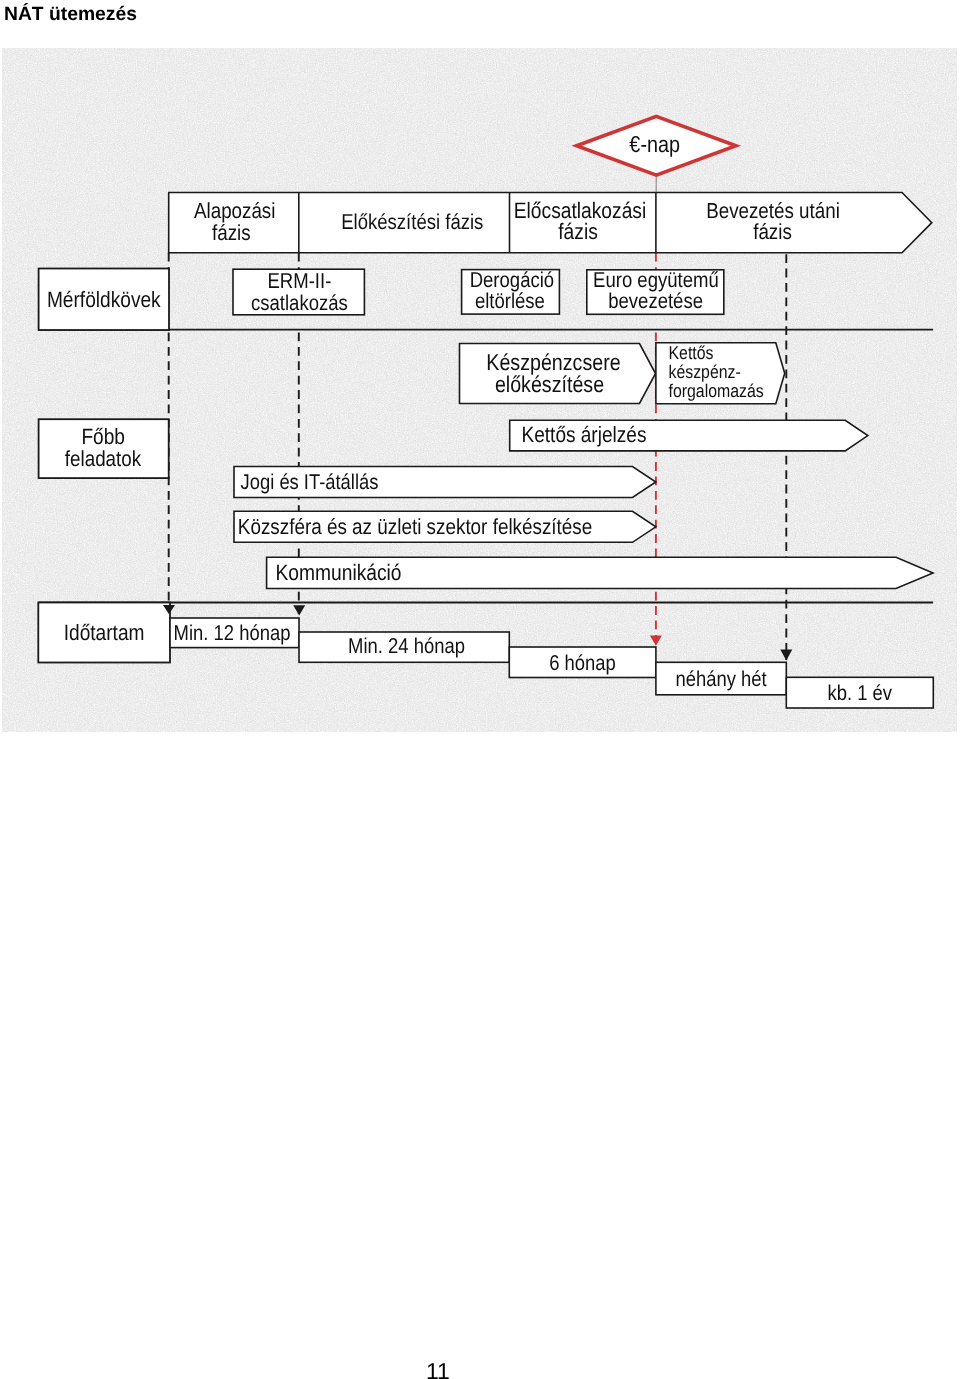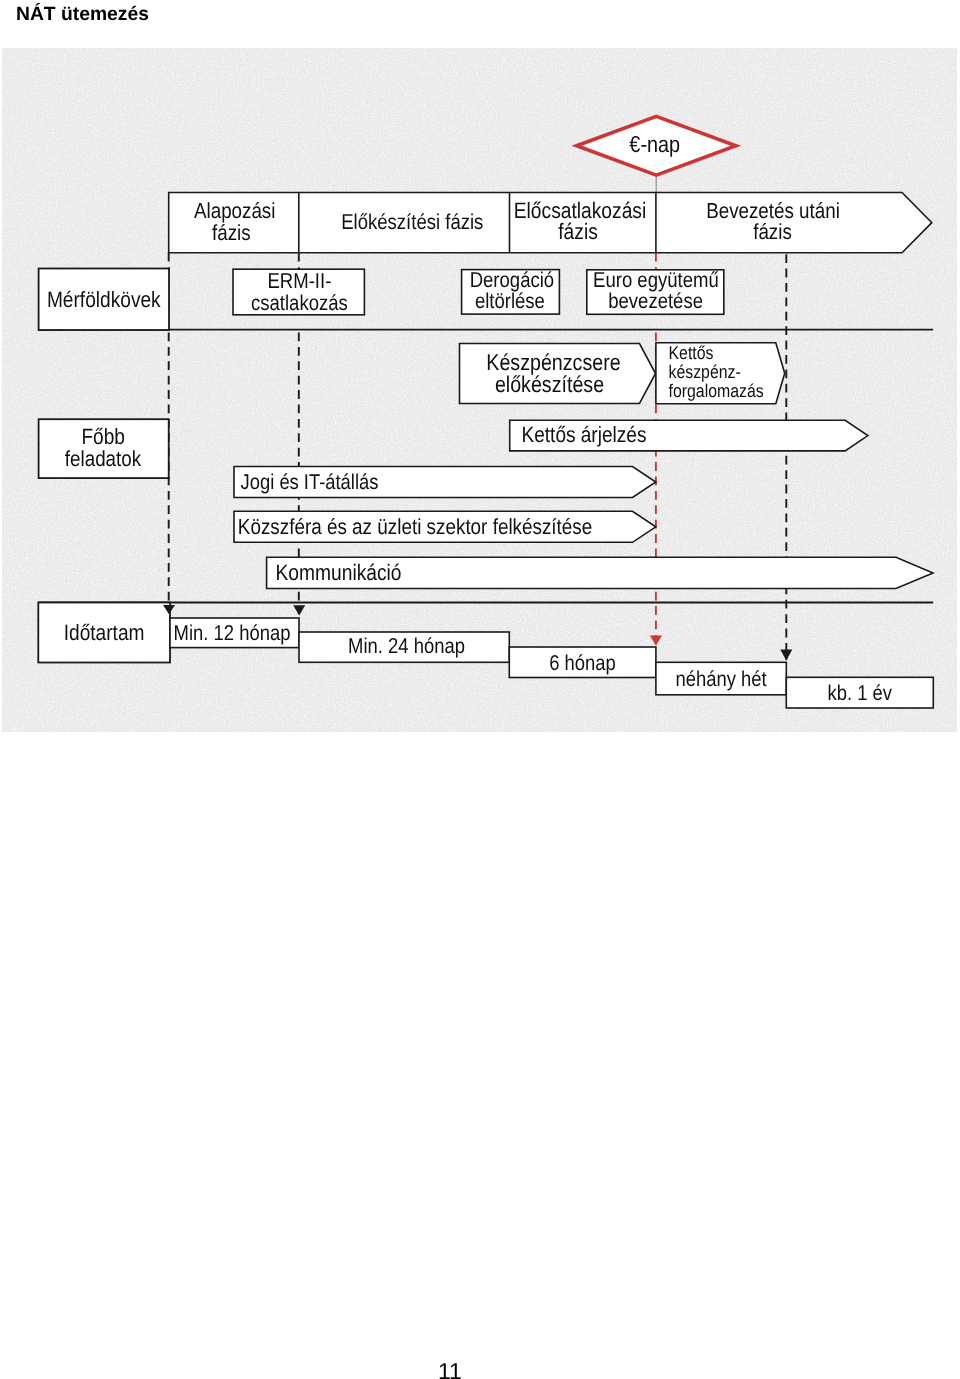--- a/index.html
+++ b/index.html
@@ -8,21 +8,21 @@
   body{width:960px;height:1379px;position:relative;overflow:hidden;
        font-family:"Liberation Sans",sans-serif;color:#000;}
   #page-title{position:absolute;left:4.3px;top:5.0px;font-weight:bold;font-size:19.3px;
               line-height:19px;white-space:nowrap;}
   #diagram-wrap{position:absolute;left:1.9px;top:47.6px;width:933px;height:684.6px;}
   #bg-texture{position:absolute;inset:0;}
   #diagram{position:absolute;left:0;top:0;}
   #pageno{position:absolute;left:426px;top:1357.5px;text-align:left;font-size:23px;}
   .lbl{font-family:"Liberation Sans",sans-serif;fill:#111111;}
   #diagram{will-change:transform;}
-  #page-title,#pageno{will-change:transform;margin-left:12px;}
+  #page-title,#pageno{will-change:transform;}
 </style>
 </head>
 <body>
 
 <div id="page-title">NÁT ütemezés</div>
 
 <div id="diagram-wrap">
   <svg id="bg-texture" width="954.8" height="684.6">
     <defs>
       <filter id="paper-noise" x="0" y="0" width="100%" height="100%" color-interpolation-filters="sRGB">

